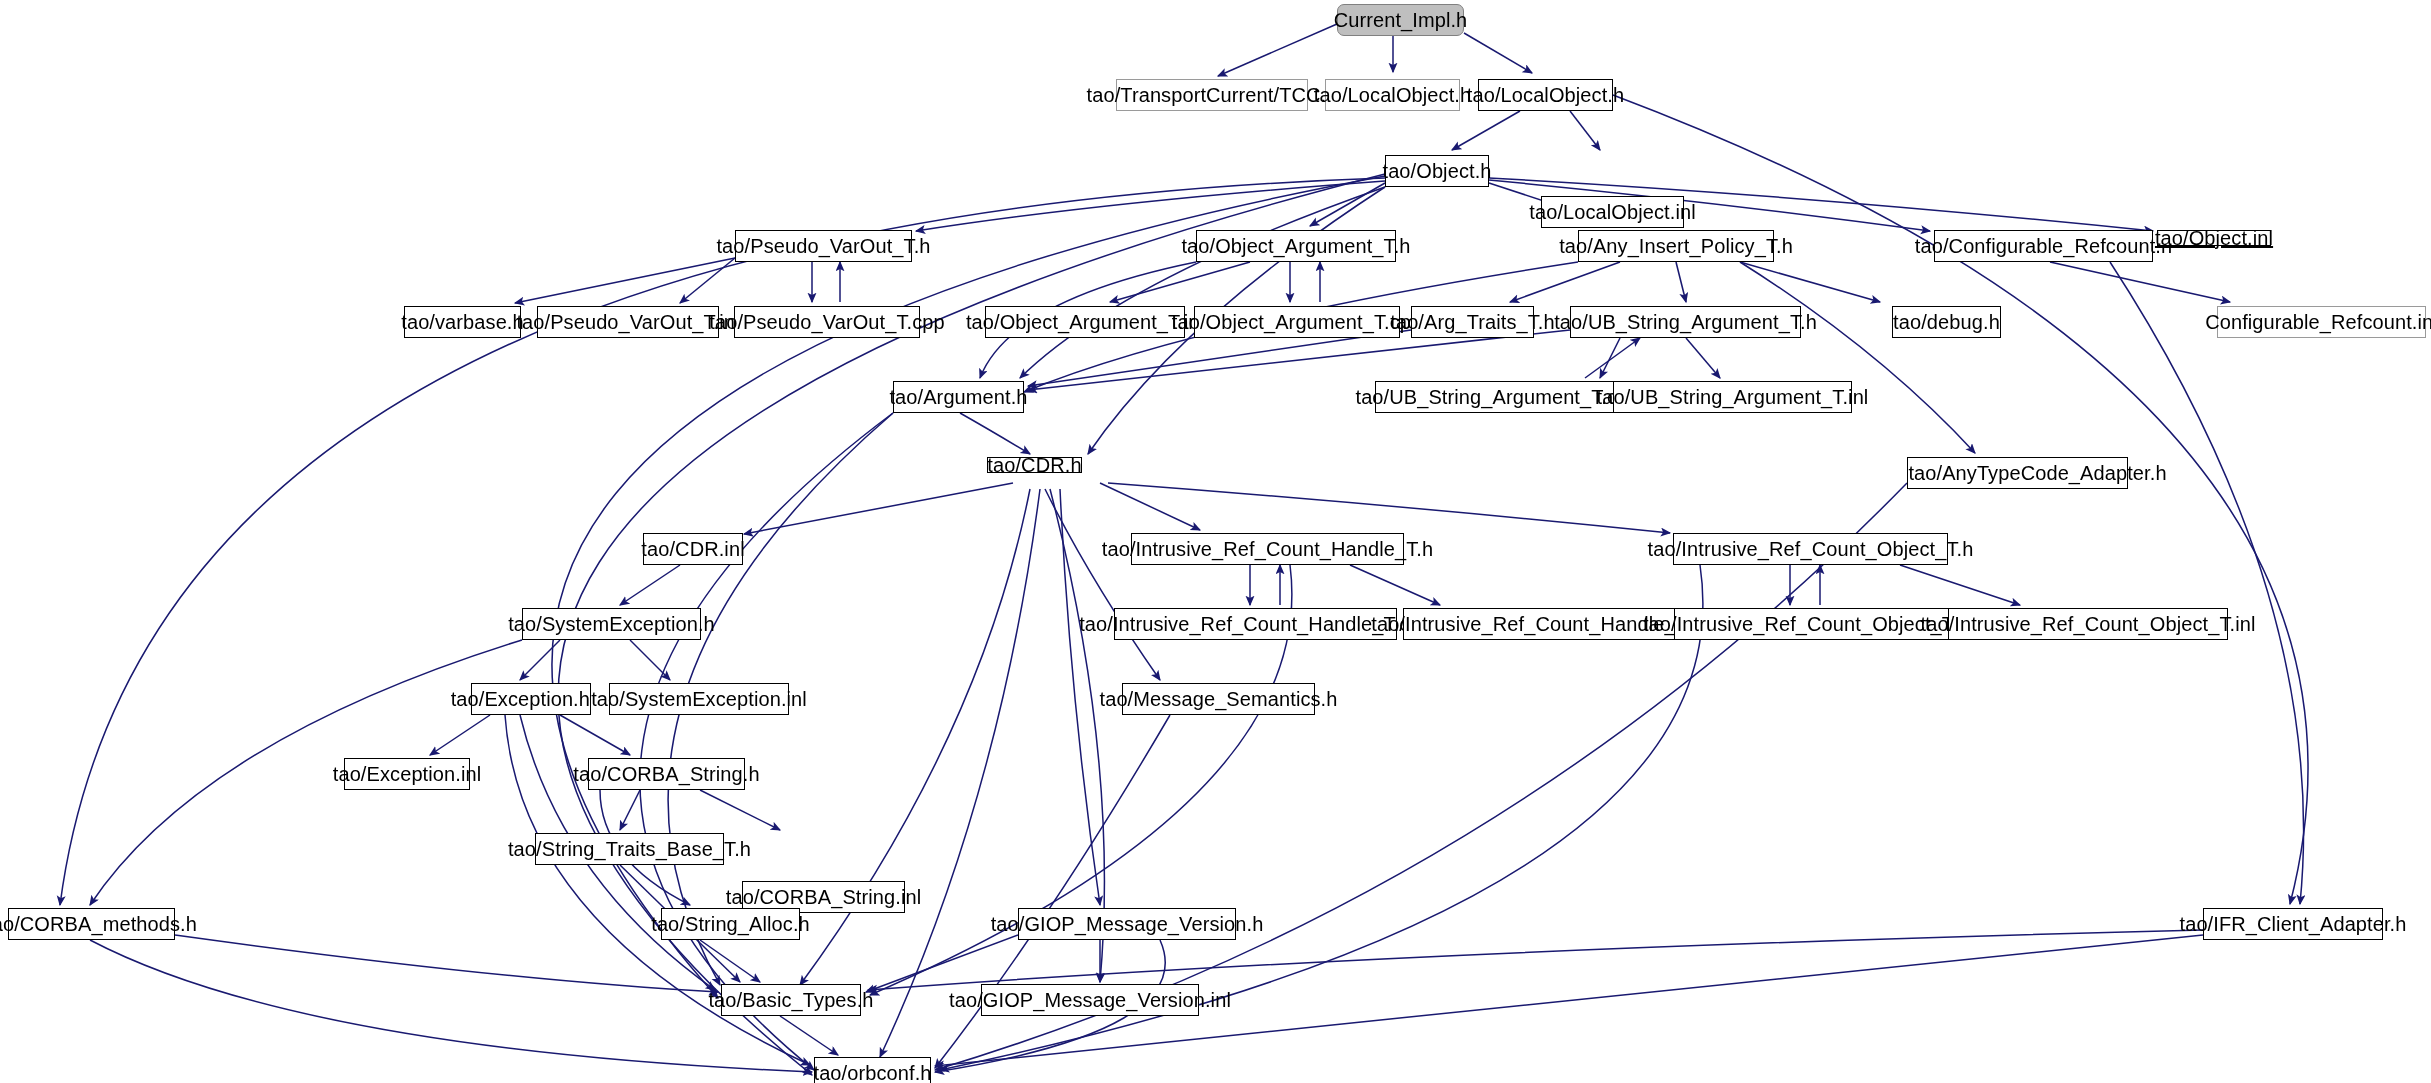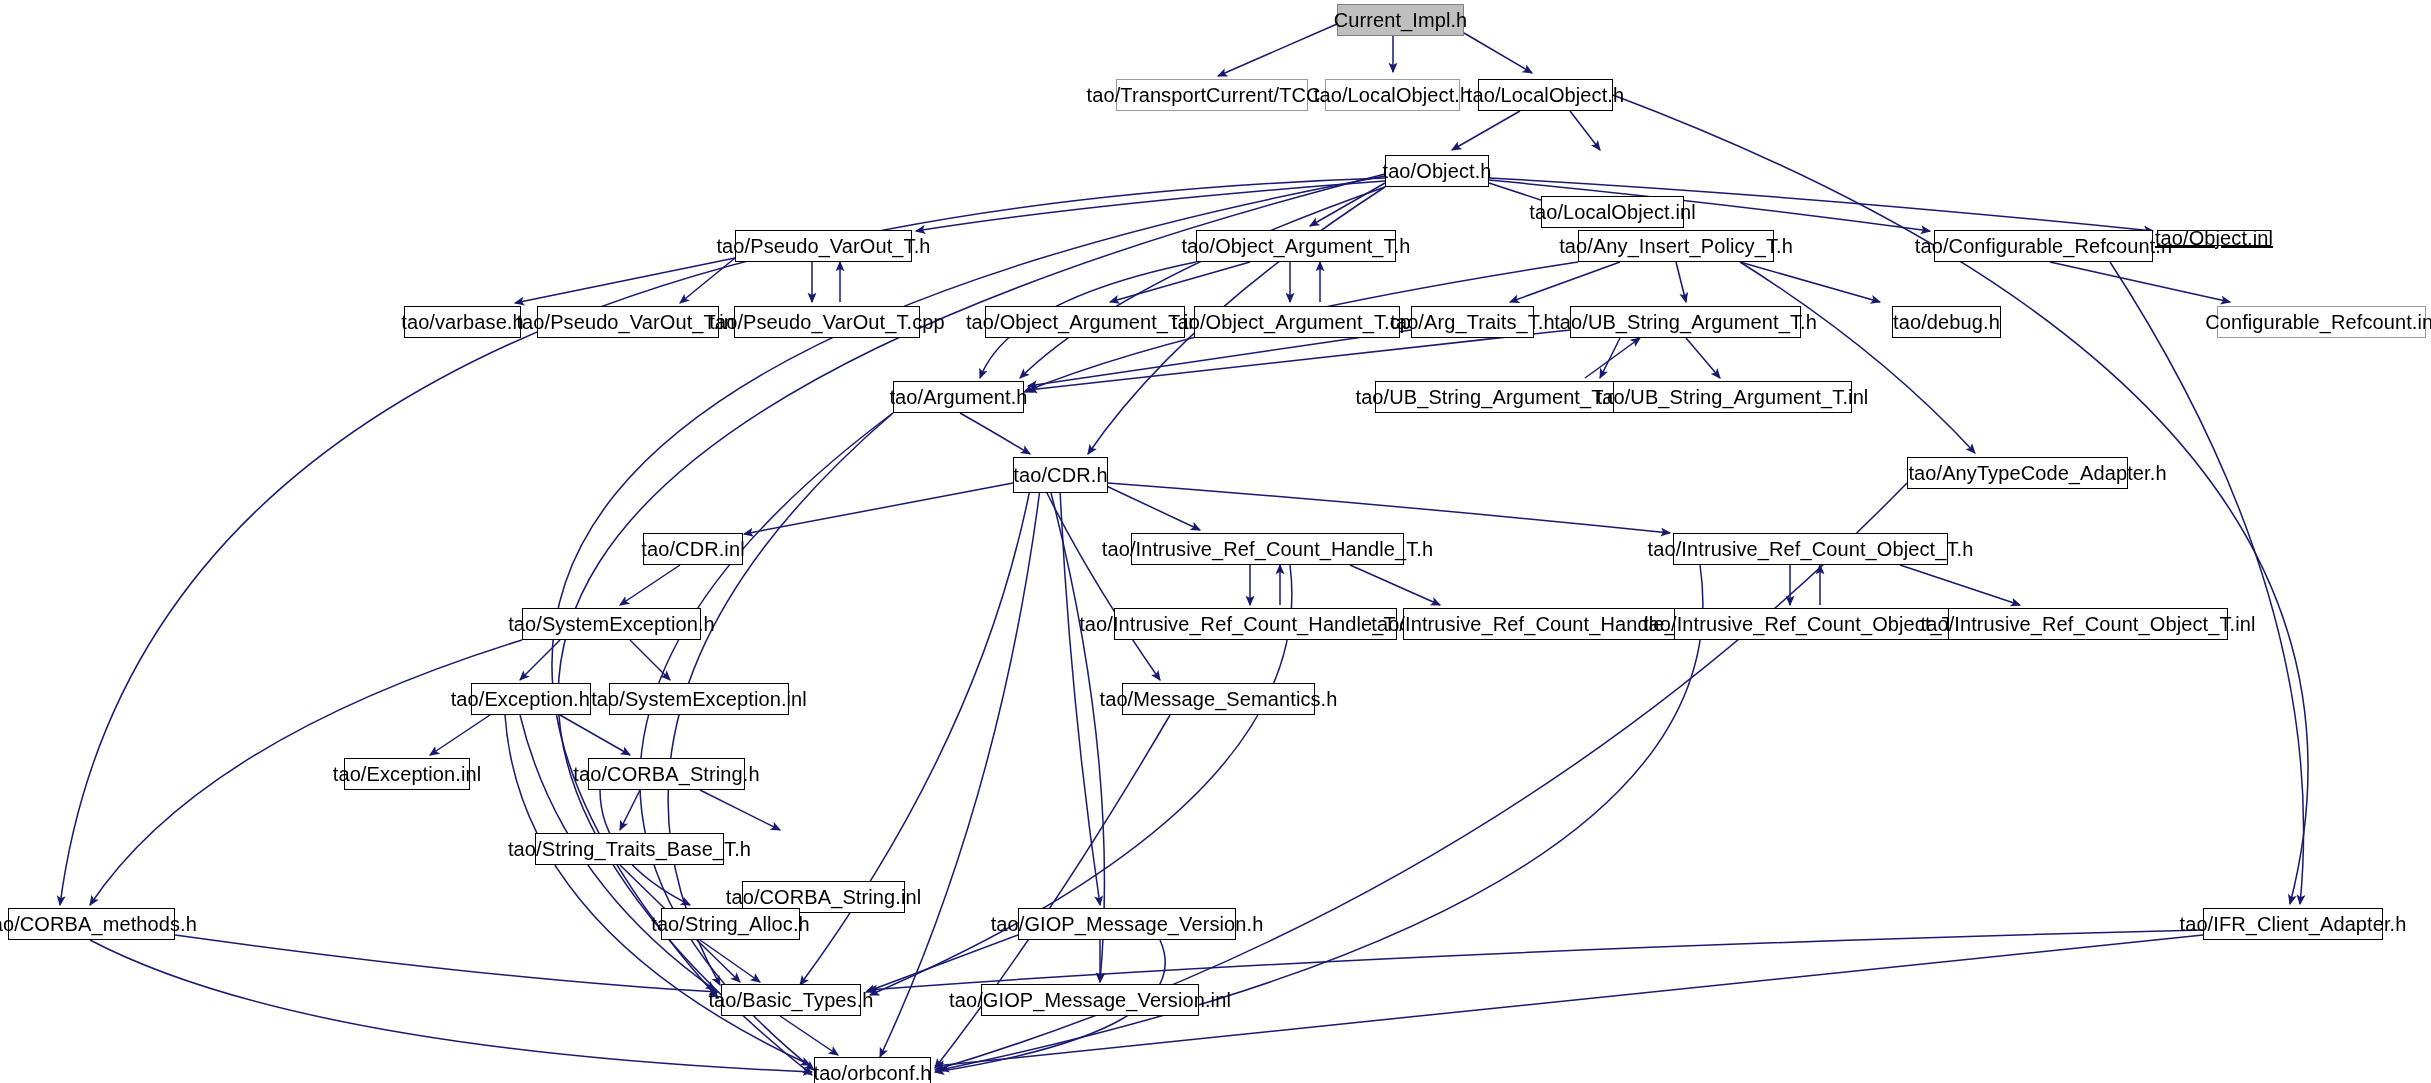--- a/index.html
+++ b/index.html
@@ -35,20 +35,21 @@
     color: #000000;
     font-size: 20px;
     line-height: 1;
     letter-spacing: 0.1px;
     white-space: nowrap;
     cursor: pointer;
   }
   .gnode.root {
     background: #bfbfbf;
     border-color: #808080;
+    border-radius: 7px;
   }
   .gnode.ext {
     border-color: #9a9a9a;
   }
   .gnode .lbl {
     pointer-events: none;
   }
 </style>
 </head>
 <body>
@@ -204,21 +205,21 @@
       </div>
       <div class="gnode" style="left: 893px; top: 381px; width: 131px; height: 32px;">
         <span class="lbl">tao/Argument.h</span>
       </div>
       <div class="gnode" style="left: 1375px; top: 381px; width: 245px; height: 32px;">
         <span class="lbl">tao/UB_String_Argument_T.cpp</span>
       </div>
       <div class="gnode" style="left: 1613px; top: 381px; width: 239px; height: 32px;">
         <span class="lbl">tao/UB_String_Argument_T.inl</span>
       </div>
-      <div class="gnode" style="left: 1013px; top: 457px; width: 95px; height: 36px;">
+      <div class="gnode" style="left: 987px; top: 457px; width: 95px; height: 16px;">
         <span class="lbl">tao/CDR.h</span>
       </div>
       <div class="gnode" style="left: 1907px; top: 457px; width: 221px; height: 32px; padding-left: 40px;">
         <span class="lbl">tao/AnyTypeCode_Adapter.h</span>
       </div>
       <div class="gnode" style="left: 643px; top: 533px; width: 100px; height: 32px;">
         <span class="lbl">tao/CDR.inl</span>
       </div>
       <div class="gnode" style="left: 1131px; top: 533px; width: 273px; height: 32px;">
         <span class="lbl">tao/Intrusive_Ref_Count_Handle_T.h</span>

